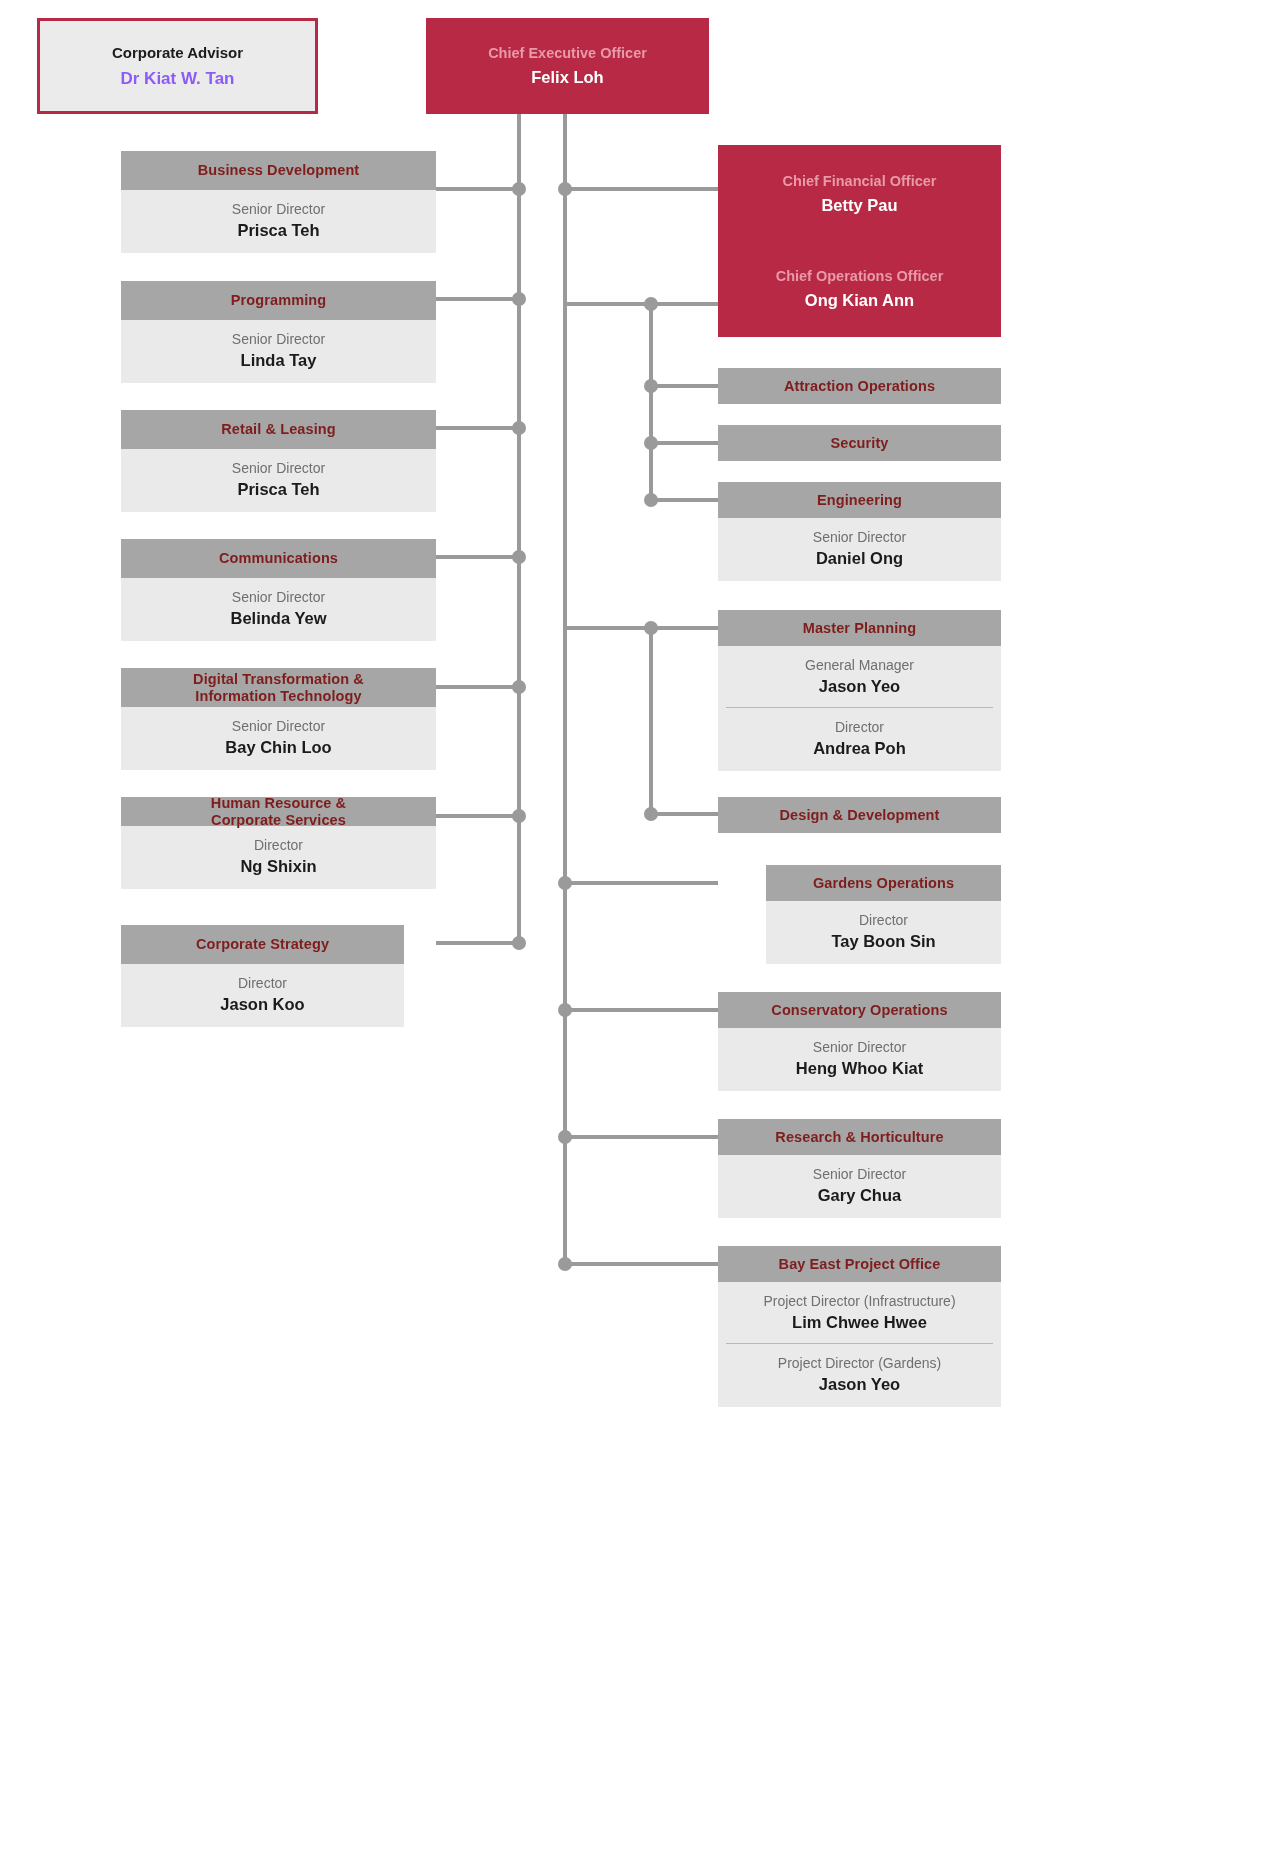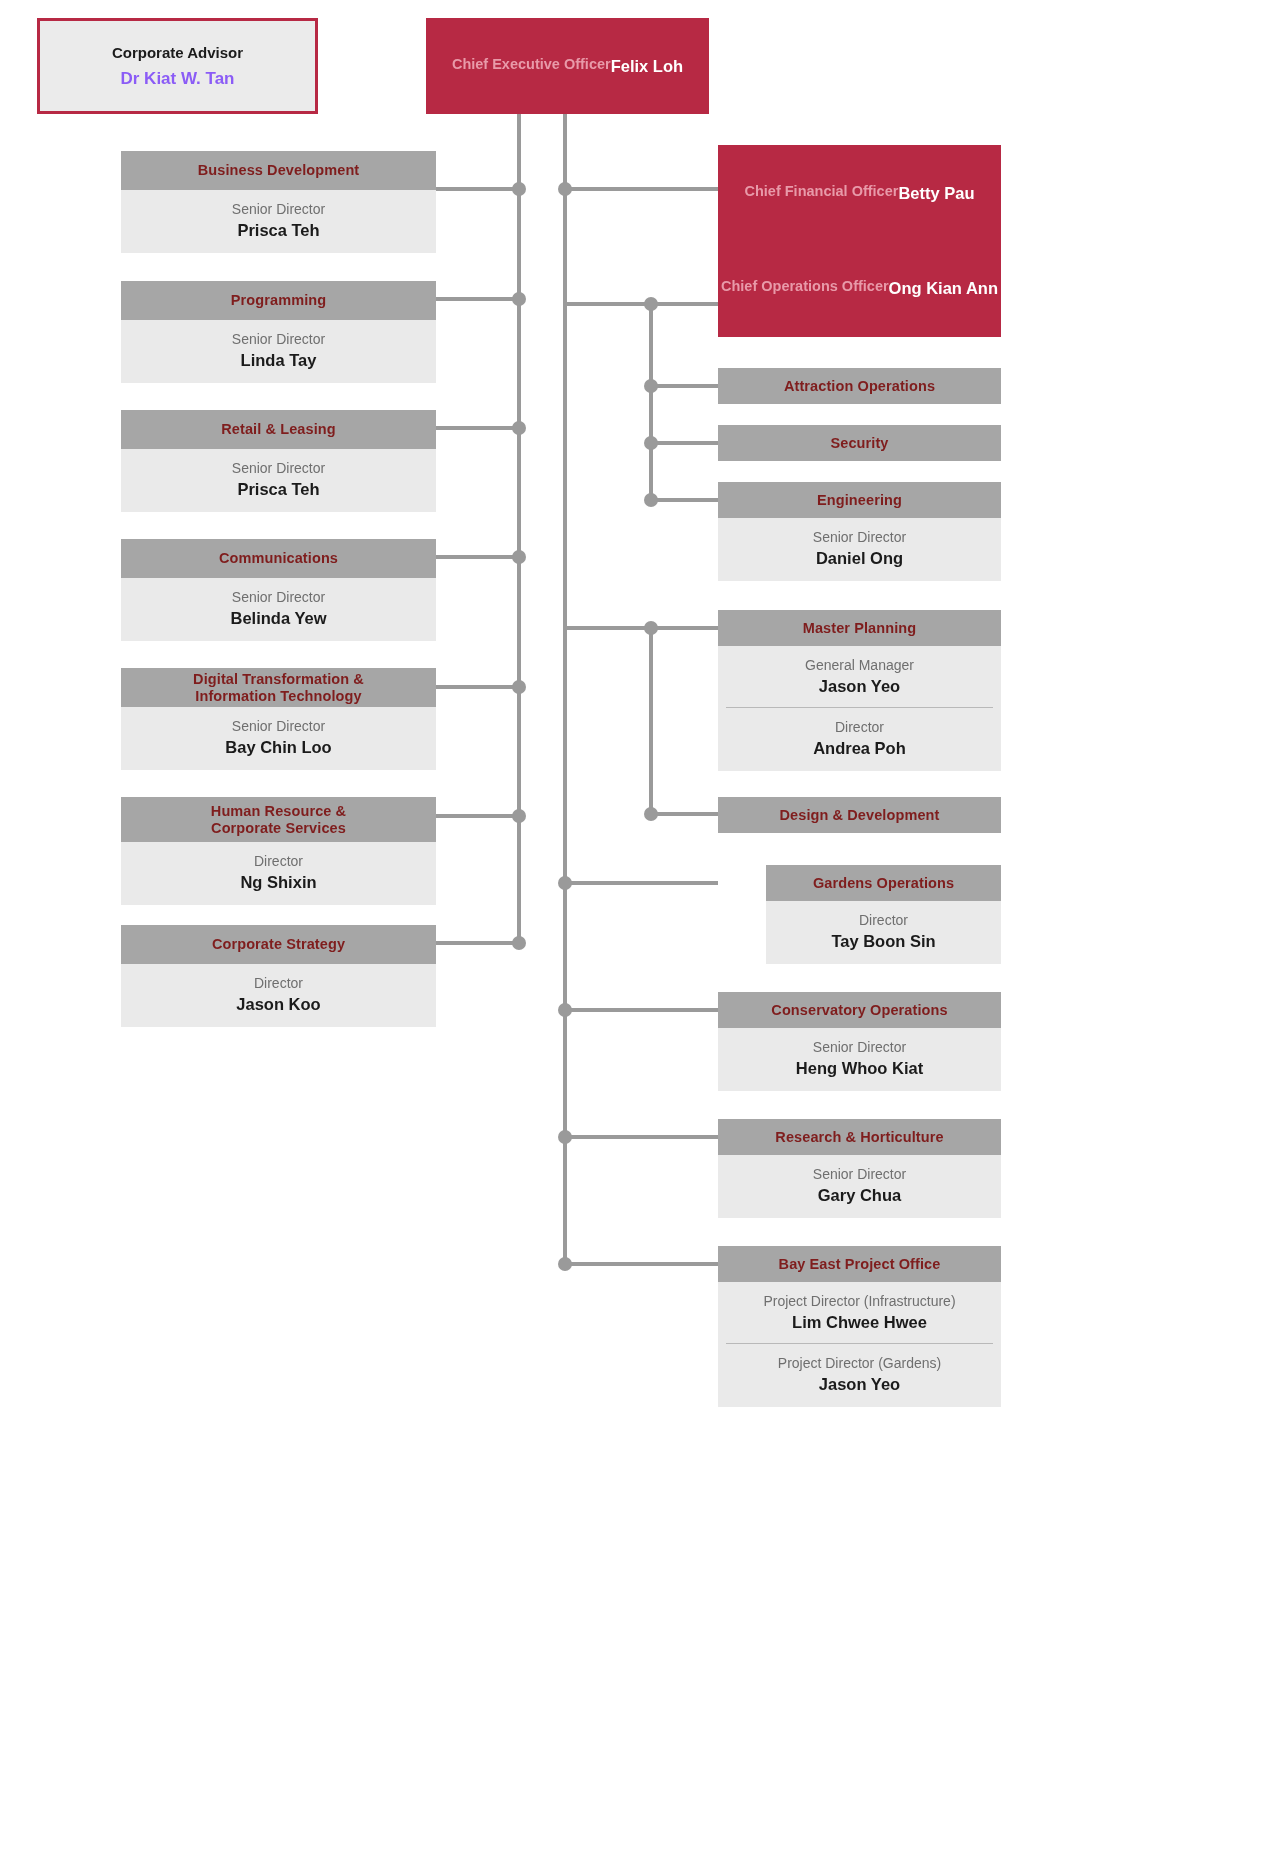--- a/index.html
+++ b/index.html
@@ -72,21 +72,21 @@
     font-weight: bold;
     line-height: 1.25;
   }
 
   
   .exec {
     position: absolute;
     box-sizing: border-box;
     background: #b72944;
     display: flex;
-    flex-direction: row;
+    flex-direction: column;
     align-items: center;
     justify-content: center;
     text-align: center;
   }
   .exec .role {
     color: #e89aa9;
     font-size: 14.5px;
     font-weight: bold;
     margin-bottom: 4px;
   }
@@ -239,31 +239,31 @@
 Information Technology</div>
     <div class="card-body">
       <div class="person">
         <div class="role">Senior Director</div>
         <div class="pname">Bay Chin Loo</div>
       </div>
     </div>
   </div>
 
   <div class="card" style="left:121px; top:797px; width:315px;">
-    <div class="card-head two-line" style="height:45px;">Human Resource &amp;
+    <div class="card-head two-line" style="height:29px;">Human Resource &amp;
 Corporate Services</div>
     <div class="card-body">
       <div class="person">
         <div class="role">Director</div>
         <div class="pname">Ng Shixin</div>
       </div>
     </div>
   </div>
 
-  <div class="card" style="left:121px; top:925px; width:315px;">
+  <div class="card" style="left:121px; top:925px; width:283px;">
     <div class="card-head" style="height:39px;">Corporate Strategy</div>
     <div class="card-body">
       <div class="person">
         <div class="role">Director</div>
         <div class="pname">Jason Koo</div>
       </div>
     </div>
   </div>
 
   <div class="exec" style="left:718px; top:145px; width:283px; height:97px;">

